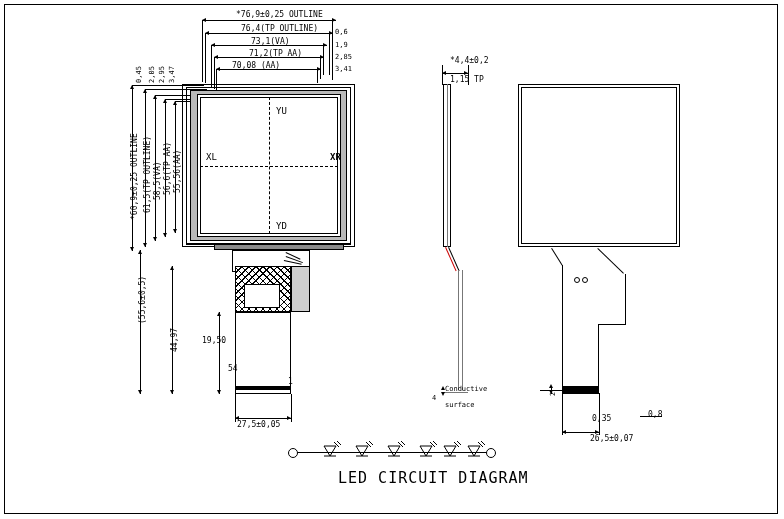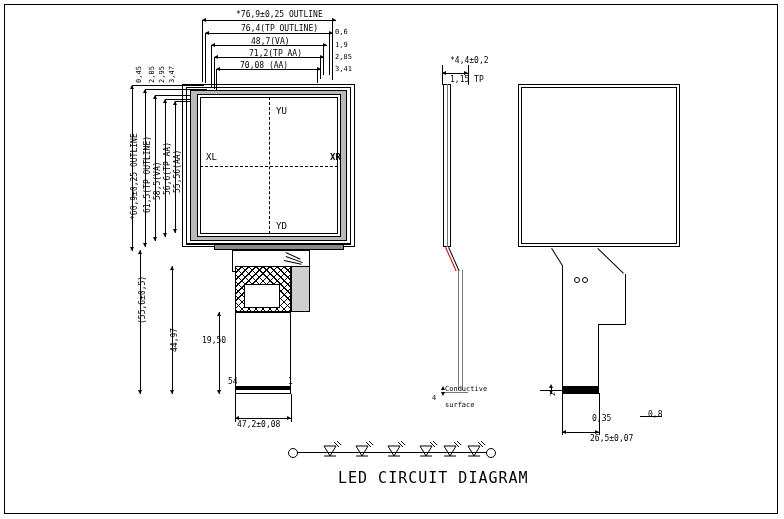--- a/index.html
+++ b/index.html
@@ -105,31 +105,31 @@
   <div class="txt" style="left:236px; top:10px;">*76,9±0,25 OUTLINE</div>
 
   <div class="ln hl" style="left:205px; top:33px; width:128px;"></div>
   <div class="arrowL" style="left:205px; top:31px;"></div>
   <div class="arrowR" style="left:329px; top:31px;"></div>
   <div class="txt" style="left:241px; top:24px;">76,4(TP OUTLINE)</div>
 
   <div class="ln hl" style="left:211px; top:45px; width:116px;"></div>
   <div class="arrowL" style="left:211px; top:43px;"></div>
   <div class="arrowR" style="left:323px; top:43px;"></div>
-  <div class="txt" style="left:251px; top:37px;">48,7(VA)</div>
+  <div class="txt" style="left:251px; top:37px;">73,1(VA)</div>
 
   <div class="ln hl" style="left:214px; top:57px; width:110px;"></div>
   <div class="arrowL" style="left:214px; top:55px;"></div>
   <div class="arrowR" style="left:320px; top:55px;"></div>
   <div class="txt" style="left:249px; top:49px;">71,2(TP AA)</div>
 
   <div class="ln hl" style="left:216px; top:69px; width:105px;"></div>
   <div class="arrowL" style="left:216px; top:67px;"></div>
   <div class="arrowR" style="left:317px; top:67px;"></div>
-  <div class="txt" style="left:240px; top:61px;">70,08 (AA)</div>
+  <div class="txt" style="left:232px; top:61px;">70,08 (AA)</div>
 
   <div class="txt small" style="left:335px; top:28px;">0,6</div>
   <div class="txt small" style="left:335px; top:41px;">1,9</div>
   <div class="txt small" style="left:335px; top:53px;">2,85</div>
   <div class="txt small" style="left:335px; top:65px;">3,41</div>
 
   <div class="ln vl" style="left:329px; top:33px; height:42px;"></div>
   <div class="ln vl" style="left:323px; top:45px; height:30px;"></div>
   <div class="ln vl" style="left:320px; top:57px; height:22px;"></div>
   <div class="ln vl" style="left:317px; top:69px; height:14px;"></div>
@@ -217,23 +217,23 @@
   <div class="ln vl" style="left:219px; top:312px; height:82px;"></div>
   <div class="arrowU" style="left:217px; top:312px;"></div>
   <div class="arrowD" style="left:217px; top:390px;"></div>
   <div class="txt" style="left:202px; top:336px;">19,50</div>
 
   <div class="ln hl" style="left:235px; top:418px; width:56px;"></div>
   <div class="arrowL" style="left:235px; top:416px;"></div>
   <div class="arrowR" style="left:287px; top:416px;"></div>
   <div class="ln vl" style="left:235px; top:394px; height:28px;"></div>
   <div class="ln vl" style="left:291px; top:394px; height:28px;"></div>
-  <div class="txt" style="left:237px; top:420px;">47,2±0,08</div>
-
-  <div class="txt" style="left:228px; top:377px;">54</div>
+  <div class="txt" style="left:237px; top:420px;">27,5±0,05</div>
+
+  <div class="txt" style="left:228px; top:364px;">54</div>
   <div class="txt" style="left:288px; top:377px;">1</div>
 
   <div class="ln hl" style="left:442px; top:73px; width:26px;"></div>
   <div class="arrowL" style="left:442px; top:71px;"></div>
   <div class="arrowR" style="left:464px; top:71px;"></div>
   <div class="txt" style="left:450px; top:56px;">*4,4±0,2</div>
   <div class="txt" style="left:450px; top:75px;">1,15 TP</div>
 
   <div class="ln vl" style="left:442px; top:65px; height:20px;"></div>
   <div class="ln vl" style="left:468px; top:65px; height:20px;"></div>

